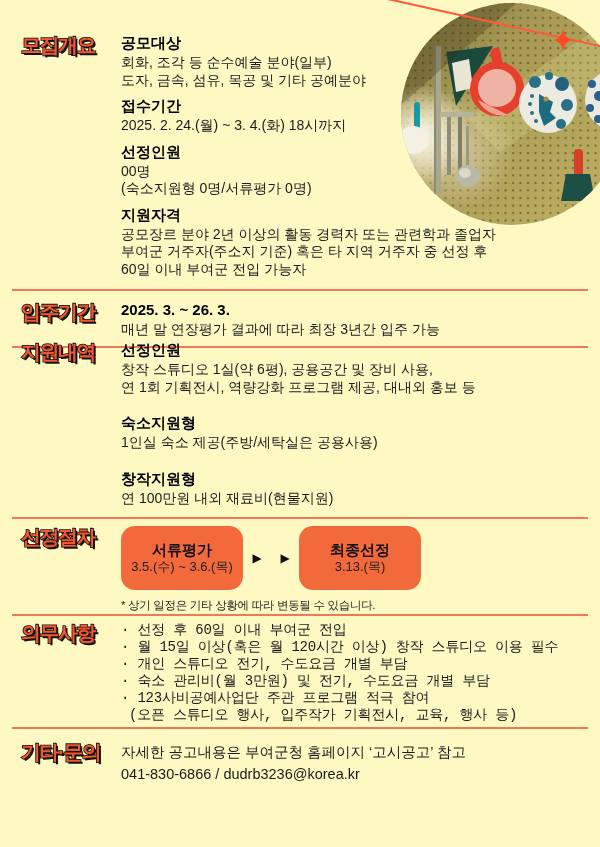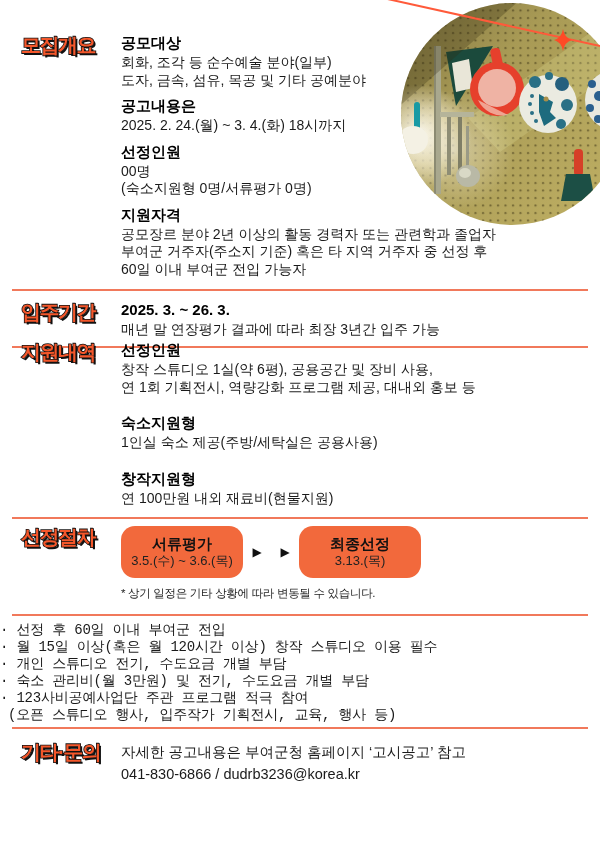--- a/index.html
+++ b/index.html
@@ -2,21 +2,21 @@
 <html style="--accent: #F4572B; --box: #F2693C; --divider: #F1795B; --line: #FF5A3A; --text: #1A1A1A;"><head>
 <meta charset="utf-8">
 <style>
   :root{
     --accent:#F4572B; --box:#F2693C; --divider:#F1795B; --line:#FF5A3A; --text:#1A1A1A;
   }
   *{margin:0;padding:0;box-sizing:border-box;}
   html,body{background:#e9e9e9;}
   body{font-family:"Liberation Sans","DejaVu Sans",sans-serif;}
   .page{
-    position:relative;width:600px;height:847px;background:#ffffff;
+    position:relative;width:600px;height:847px;background:#fef9c3;
     margin:0 auto;overflow:hidden;color:var(--text);
   }
   
   .sec{position:absolute;left:0;width:600px;display:flex;align-items:flex-start;}
   .sec-label{
     width:100px;margin-left:21px;flex:none;
     font-size:20px;font-weight:900;letter-spacing:-1.5px;line-height:22px;
     color:var(--accent);
     -webkit-text-stroke:1.6px #111;
     paint-order:stroke fill;
@@ -24,21 +24,21 @@
     white-space:nowrap;
   }
   .sec-body{width:470px;}
   .block{margin-bottom:8px;}
   .h{font-size:15px;font-weight:700;color:#000;line-height:18px;margin-bottom:2px;}
   .ln{font-size:14px;line-height:17.5px;color:var(--text);}
   .divider{position:absolute;left:12px;width:576px;height:2px;background:var(--divider);}
   
   .steps-row{display:flex;align-items:center;}
   .step-box{
-    width:122px;height:52px;background:var(--box);border-radius:14px;
+    width:122px;height:64px;background:var(--box);border-radius:14px;
     display:flex;flex-direction:column;align-items:center;justify-content:center;flex:none;
   }
   .step-title{font-size:15px;font-weight:800;color:#111;line-height:18px;}
   .step-date{font-size:13px;font-weight:500;color:#222;line-height:16px;}
   .arrow{flex:none;width:28px;text-align:center;font-size:12px;color:#111;}
   .note{margin-top:8px;font-size:11.5px;color:#222;letter-spacing:-0.3px;}
   
   .ob-line{font-size:14px;line-height:17px;color:var(--text);letter-spacing:-0.2px;font-family:Liberation Mono, monospace;}
   .ob-line.indent{padding-left:8px;}
   
@@ -153,21 +153,21 @@
 
   <section class="sec" style="top:34px">
     <div class="sec-label">모집개요</div>
     <div class="sec-body">
       <div class="block">
         <div class="h">공모대상</div>
         <div class="ln">회화, 조각 등 순수예술 분야(일부)</div>
         <div class="ln">도자, 금속, 섬유, 목공 및 기타 공예분야</div>
       </div>
       <div class="block">
-        <div class="h">공고내용은</div>
+        <div class="h">접수기간</div>
         <div class="ln">2025. 2. 24.(월) ~ 3. 4.(화) 18시까지</div>
       </div>
       <div class="block">
         <div class="h">선정인원</div>
         <div class="ln">00명</div>
         <div class="ln">(숙소지원형 0명/서류평가 0명)</div>
       </div>
       <div class="block">
         <div class="h">지원자격</div>
         <div class="ln">공모장르 분야 2년 이상의 활동 경력자 또는 관련학과 졸업자</div>
@@ -227,20 +227,21 @@
           <div class="step-date">3.13.(목)</div>
         </div>
       </div>
       <div class="note">* 상기 일정은 기타 상황에 따라 변동될 수 있습니다.</div>
     </div>
   </section>
 
   <div class="divider" style="top:614px"></div>
 
   <section class="sec" style="top:622px">
+    <div class="sec-label">의무사항</div>
     <div class="sec-body">
       <div class="ob-line">· 선정 후 60일 이내 부여군 전입</div>
       <div class="ob-line">· 월 15일 이상(혹은 월 120시간 이상) 창작 스튜디오 이용 필수</div>
       <div class="ob-line">· 개인 스튜디오 전기, 수도요금 개별 부담</div>
       <div class="ob-line">· 숙소 관리비(월 3만원) 및 전기, 수도요금 개별 부담</div>
       <div class="ob-line">· 123사비공예사업단 주관 프로그램 적극 참여</div>
       <div class="ob-line indent">(오픈 스튜디오 행사, 입주작가 기획전시, 교육, 행사 등)</div>
     </div>
   </section>
 

